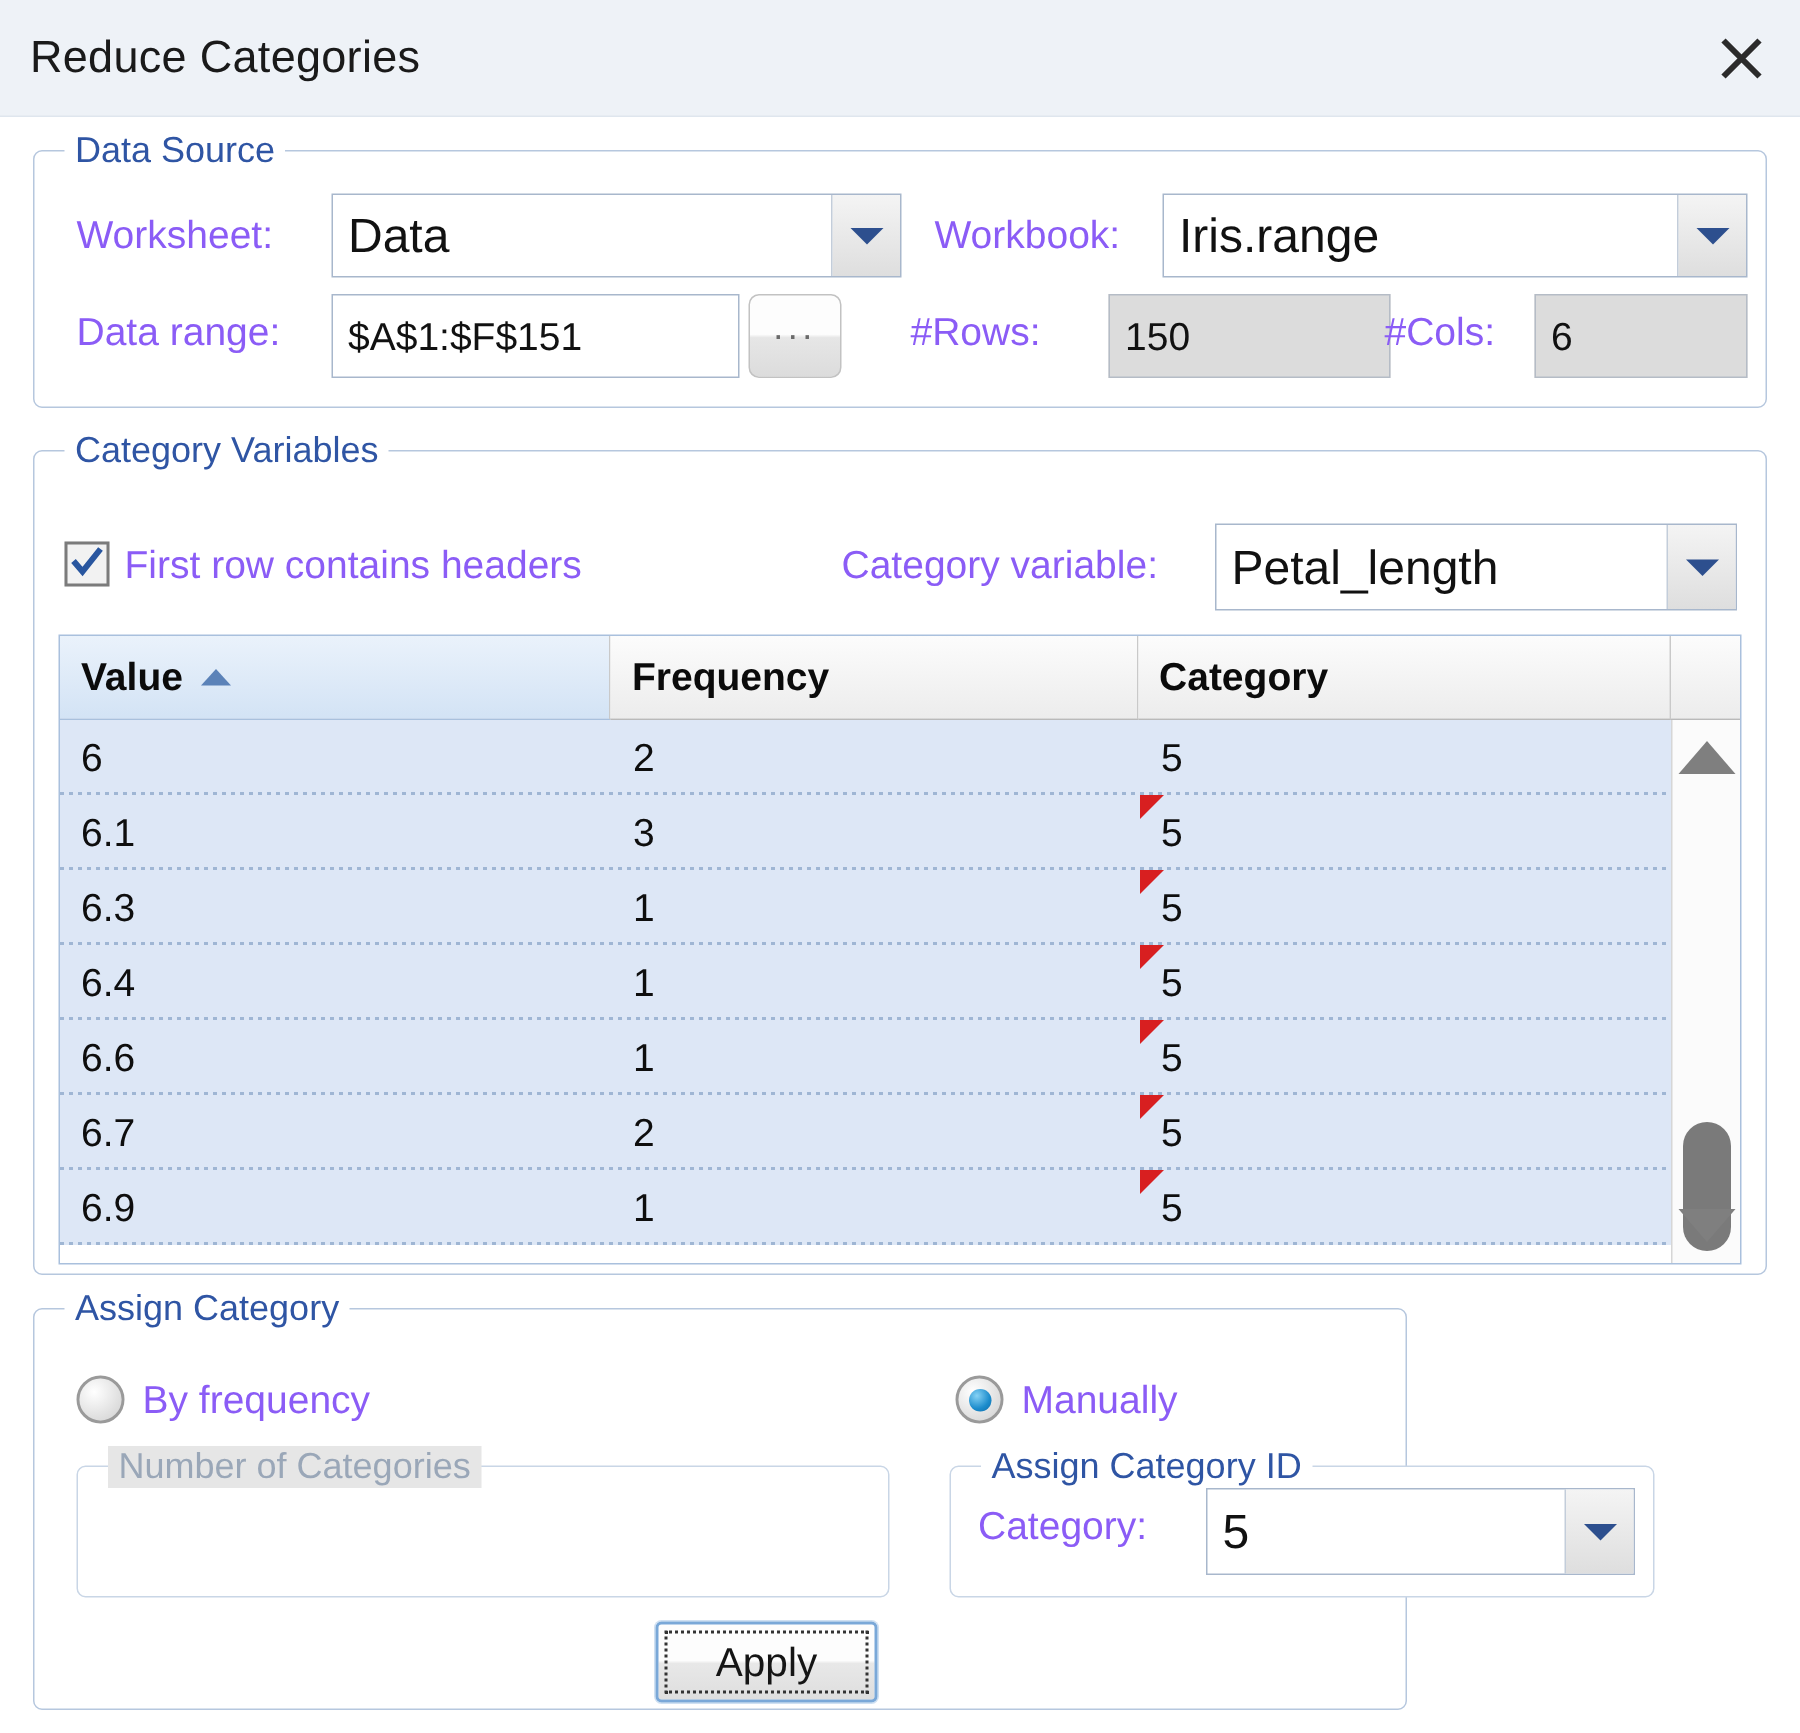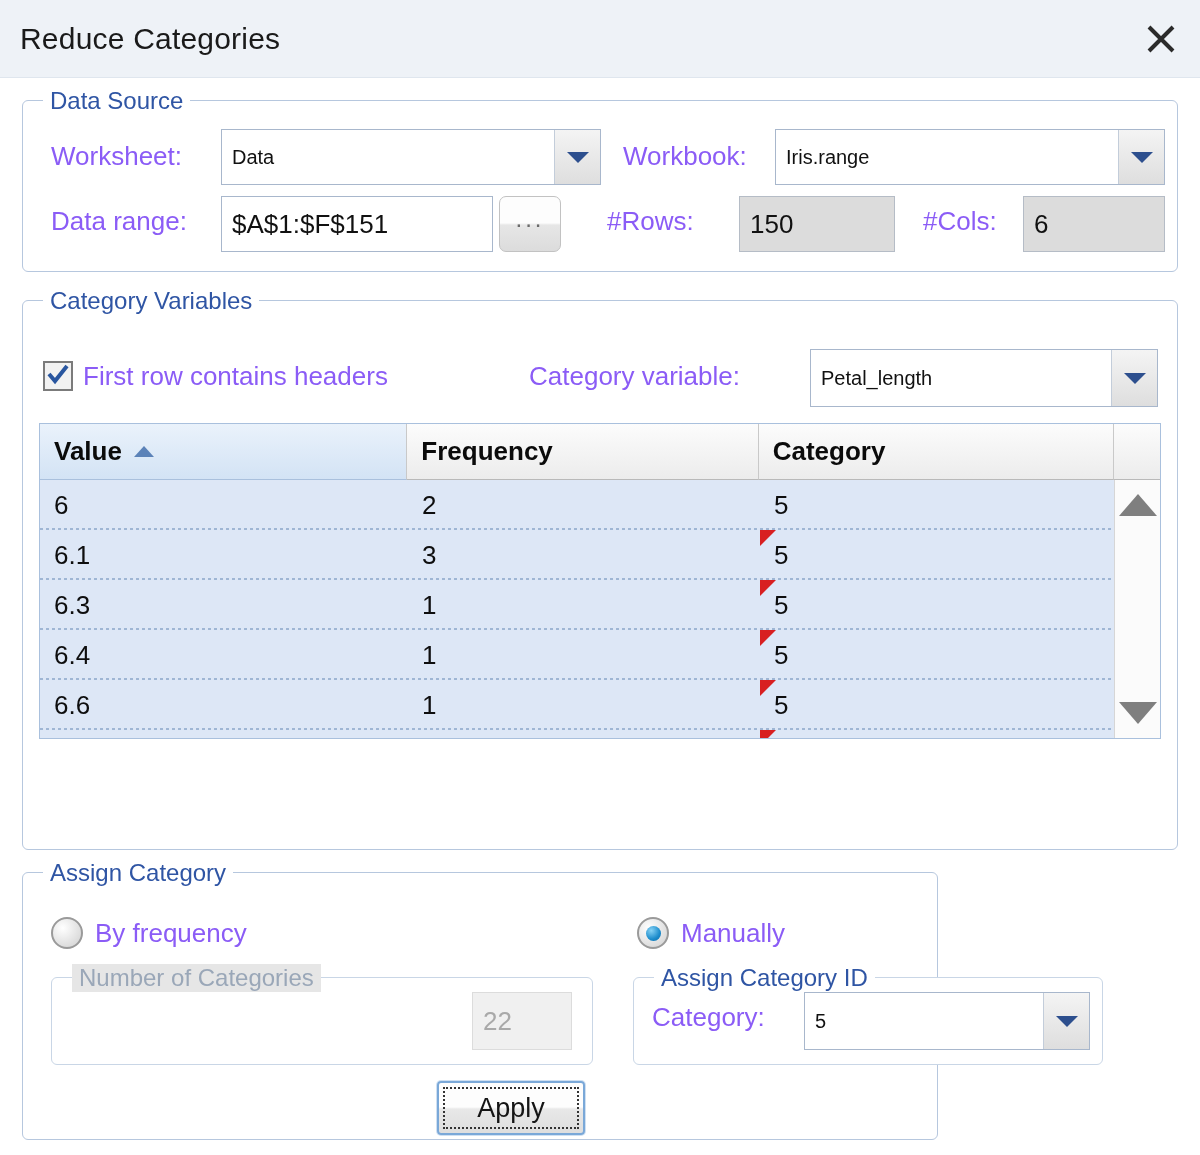--- a/index.html
+++ b/index.html
@@ -79,21 +79,21 @@
   .combo {
     position: absolute;
     background: #ffffff;
     border: 1px solid #a8b7cc;
     display: flex; align-items: stretch;
   }
   .combo .txt {
     flex: 1 1 auto;
     display: flex; align-items: center;
     padding: 0 10px;
-    font-size: 20px; color: #111;
+    font-size: 32px; color: #111;
     overflow: hidden; white-space: nowrap;
   }
   .combo .arrow {
     flex: 0 0 46px;
     background: linear-gradient(#f4f4f4, #dedede);
     border-left: 1px solid #c3cdda;
     display: flex; align-items: center; justify-content: center;
   }
   .chev { width: 0; height: 0;
     border-left: 11px solid transparent;
@@ -259,21 +259,21 @@
       </div>
   </div>
 
   <div class="lbl" style="left:28px; top:105px;">Data range:</div>
   <div class="field" style="left:198px; top:95px; width:272px; height:56px;">
     <span>$A$1:$F$151</span>
   </div>
   <div class="browse" style="left:476px; top:95px; width:62px; height:56px;">...</div>
 
   <div class="lbl" style="left:584px; top:105px;">#Rows:</div>
-  <div class="field ro" style="left:716px; top:95px; width:156px; height:56px;">
+  <div class="field ro" style="left:716px; top:95px; width:188px; height:56px;">
     <span>150</span>
   </div>
 
   <div class="lbl" style="left:900px; top:105px;">#Cols:</div>
   <div class="field ro" style="left:1000px; top:95px; width:142px; height:56px;">
     <span>6</span>
   </div>
 </div>
 
 <div class="group" style="left:22px; top:300px; width:1156px; height:550px;">
@@ -281,29 +281,29 @@
 
   <div class="checkbox" style="left:20px; top:60px;">
     <span>
       <svg width="26" height="26" viewBox="0 0 26 26">
         <path d="M4 13 L10 20 L22 5" stroke="#29569f" stroke-width="4" fill="none"></path>
       </svg>
     </span>
   </div>
   <div class="lbl" style="left:60px; top:60px;">First row contains headers</div>
 
-  <div class="lbl" style="left:506px; top:60px;">Category variable:</div>
+  <div class="lbl" style="left:538px; top:60px;">Category variable:</div>
   <div class="combo" style="left:787px; top:48px; width:348px; height:58px;">
     <div class="txt">Petal_length</div>
     <div class="arrow">
         <i class="chev"></i>
       </div>
   </div>
 
-  <div class="table-wrap" style="left:16px; top:122px; width:1122px; height:316px;">
+  <div class="table-wrap" style="left:16px; top:122px; width:1122px; height:420px;">
     <div class="thead">
       <div class="th sorted" style="width:368px;">
         <span>Value</span>
         <i class="sort-asc"></i>
       </div>
       <div class="th" style="width:352px;">
         <span>Frequency</span>
       </div>
       <div class="th" style="width:356px;">
         <span>Category</span>
@@ -410,23 +410,20 @@
   <div class="radio" style="left:28px; top:44px;"></div>
   <div class="lbl" style="left:72px; top:45px;">By frequency</div>
 
   <div class="radio" style="left:614px; top:44px;">
     <i class="dot"></i>
   </div>
   <div class="lbl" style="left:658px; top:45px;">Manually</div>
 
   <div class="group inner disabled" style="left:28px; top:104px; width:542px; height:88px;">
     <div class="legend">Number of Categories</div>
-    <div class="field dis" style="left:420px; top:14px; width:100px; height:58px;">
-      <span>22</span>
-    </div>
   </div>
 
   <div class="group inner" style="left:610px; top:104px; width:470px; height:88px;">
     <div class="legend">Assign Category ID</div>
     <div class="lbl" style="left:18px; top:24px;">Category:</div>
     <div class="combo" style="left:170px; top:14px; width:286px; height:58px;">
       <div class="txt">5</div>
       <div class="arrow">
           <i class="chev"></i>
         </div>

